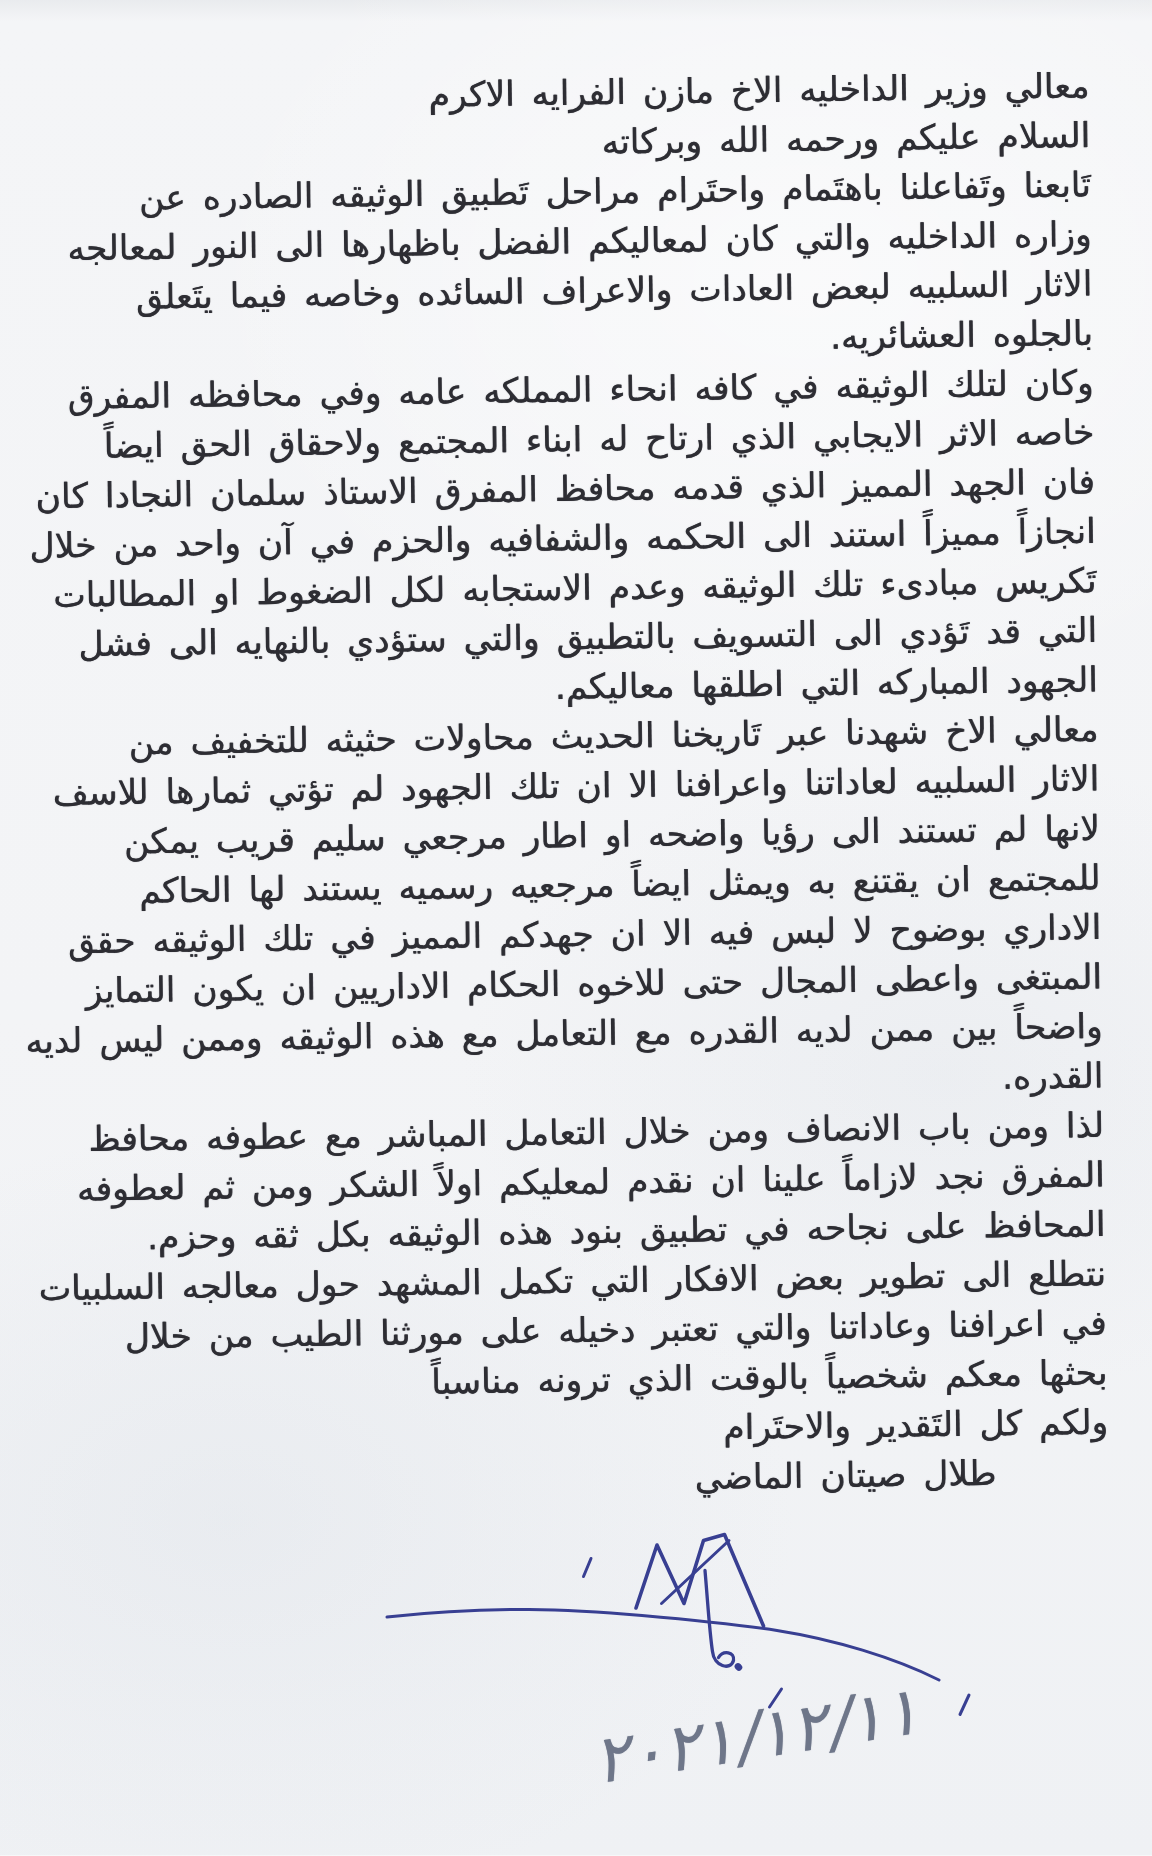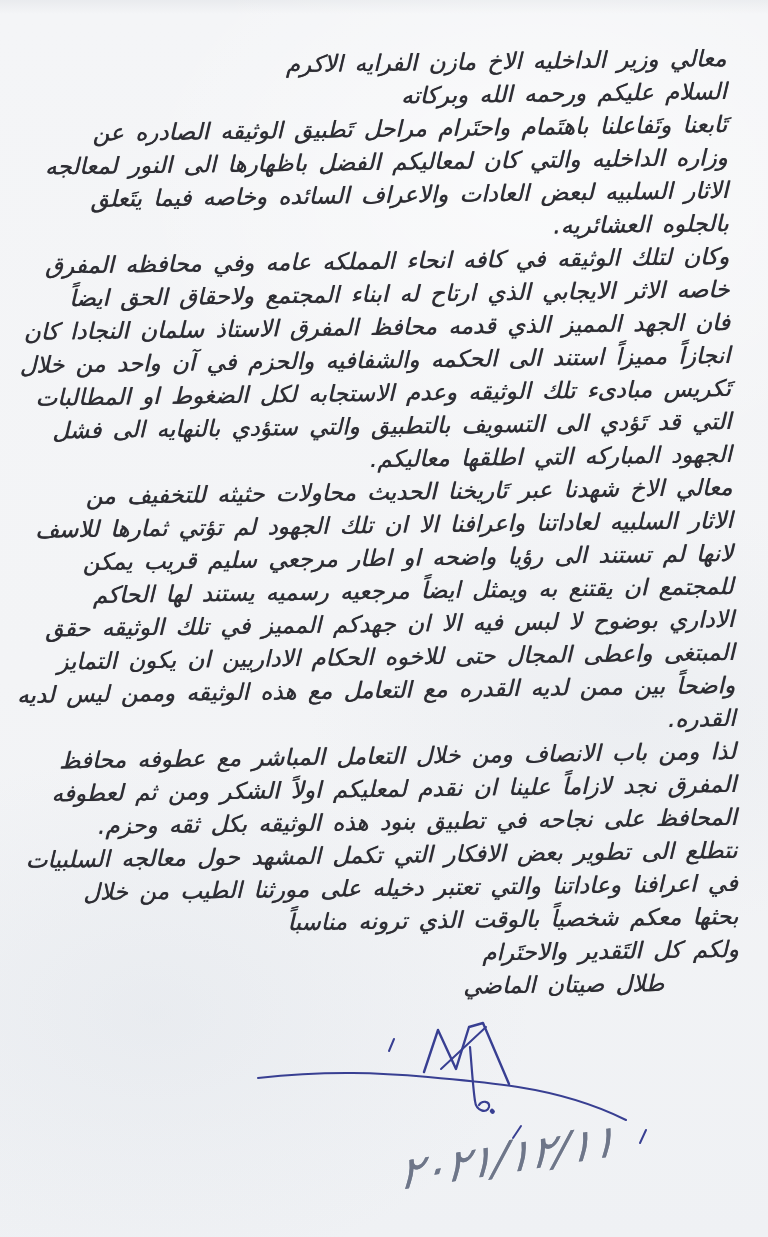--- a/index.html
+++ b/index.html
@@ -5,21 +5,21 @@
   html,body{margin:0;padding:0;}
   body{
     width:768px;height:1237px;position:relative;overflow:hidden;
     font-family:"DejaVu Sans",sans-serif;
     background:
       radial-gradient(90% 40% at 70% 15%, rgba(255,255,255,.55), rgba(255,255,255,0) 60%),
       radial-gradient(70% 30% at 20% 82%, rgba(213,219,227,.28), rgba(213,219,227,0) 70%),
       radial-gradient(60% 25% at 82% 58%, rgba(208,215,224,.20), rgba(208,215,224,0) 70%),
       linear-gradient(180deg,#e9ebee 0px,#f4f5f7 14px,#f3f4f6 55%,#eff1f4 100%);
   }
-  .scan-page{position:absolute;inset:0;font-style:italic;}
+  .scan-page{position:absolute;inset:0;}
   .letter-body{
     position:absolute;top:42px;right:42px;left:26px;
     direction:rtl;text-align:right;
     transform:rotate(-0.8deg);
     transform-origin:top right;
     color:#2d2d33;
     font-size:23px;line-height:33px;
     word-spacing:4px;
     text-shadow:0.4px 0 0.4px rgba(45,45,52,.85), 0 0 1px rgba(45,45,52,.25);
   }

